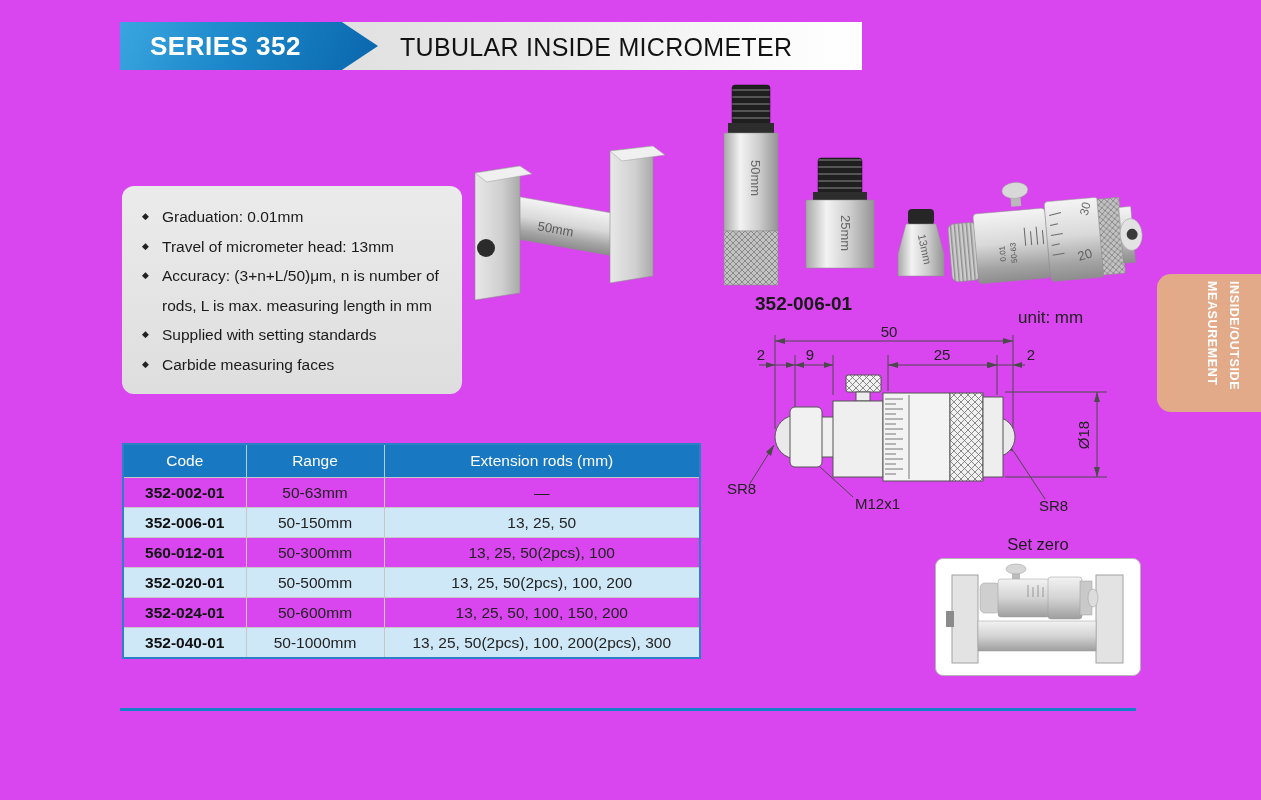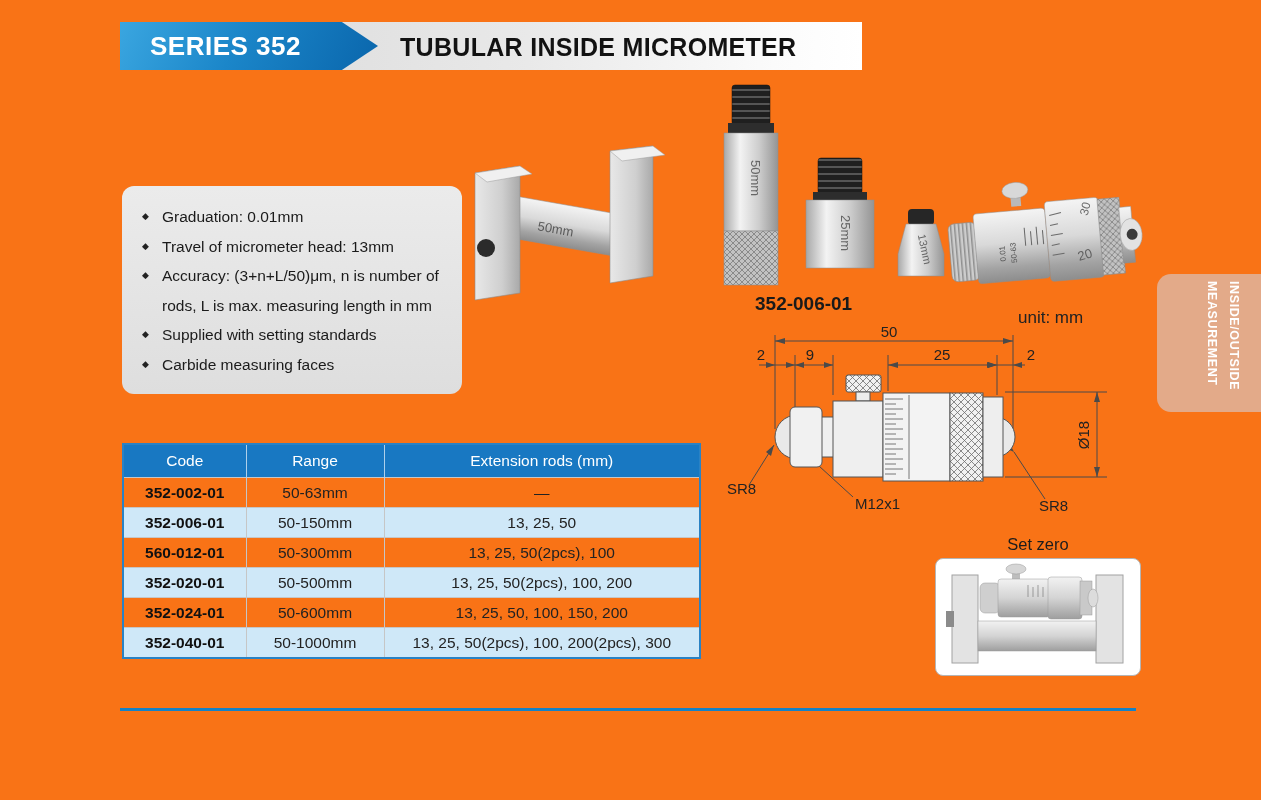--- a/index.html
+++ b/index.html
@@ -1,28 +1,28 @@
 <!DOCTYPE html>
 <html><head>
 <meta charset="utf-8">
 <style>
   html,body{margin:0;padding:0;background:#fff;}
-  .page{position:relative;width:1261px;height:800px;background:#f97316;overflow:hidden;
+  .page{position:relative;width:1261px;height:800px;background:#d946ef;overflow:hidden;
         font-family:"Liberation Sans", sans-serif;}
 
   
   .header-bar{position:absolute;left:120px;top:22px;width:742px;height:48px;
     background:linear-gradient(to right,#d7d7d7 0%,#e9e9e9 55%,#fbfbfb 88%,#fff 100%);}
   .series-arrow{position:absolute;left:0;top:0;width:258px;height:48px;
     background:linear-gradient(115deg,#3aa6e0 0%,#1b86c9 45%,#0a66ac 100%);
     clip-path:polygon(0 0,86% 0,100% 50%,86% 100%,0 100%);
     display:flex;align-items:center;}
   .series-arrow span{color:#fff;font-weight:bold;font-size:26px;letter-spacing:.5px;padding-left:30px;}
   .doc-title{position:absolute;left:280px;top:0;height:48px;line-height:50px;
-    font-weight:bold;font-size:25px;color:#121212;letter-spacing:.3px;}
+    font-weight:normal;font-size:25px;color:#121212;letter-spacing:.3px;}
 
   
   .features-box{position:absolute;left:122px;top:186px;width:340px;height:208px;
     background:linear-gradient(#ebebeb,#dedede);border-radius:12px;box-sizing:border-box;
     padding:16px 12px 0 18px;}
   .features-box ul{list-style:none;margin:0;padding:0;}
   .features-box li{position:relative;padding-left:22px;font-size:15.5px;line-height:29.5px;color:#1b1b1b;}
   .features-box .bullet{position:absolute;left:2px;top:0;font-size:9px;line-height:29.5px;color:#222;}
 
   

